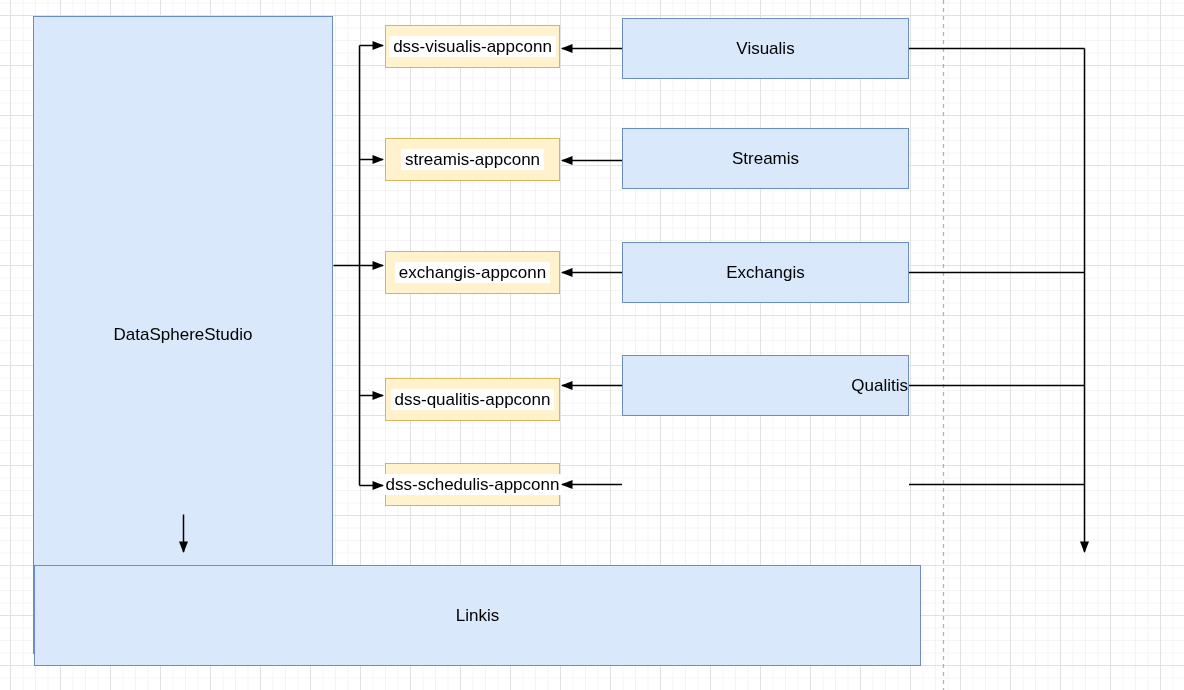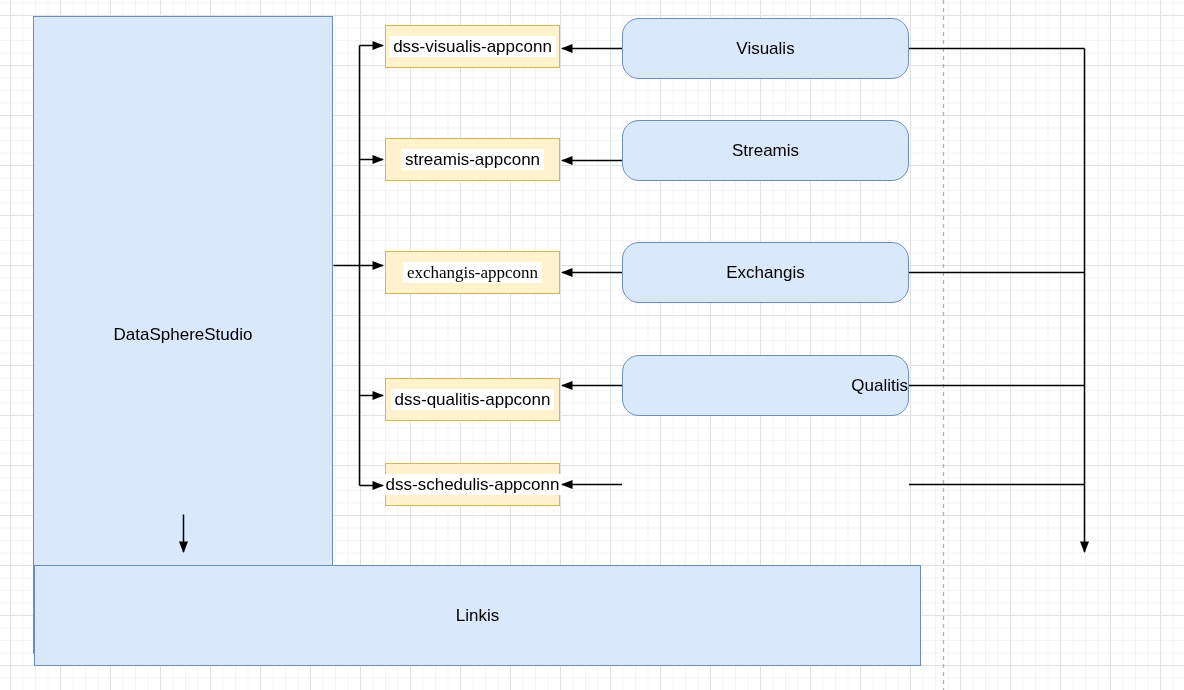--- a/index.html
+++ b/index.html
@@ -56,26 +56,26 @@
     line-height: 1.25;
     white-space: nowrap;
   }
 
   
   .n-dss      { left: 33px;  top: 16px;  width: 300px;  height: 638px; }
   .n-linkis   { left: 34px;  top: 565px; width: 887px; height: 101px; }
   .appconn    { left: 385px; width: 175px; height: 43px; }
   .ac-0 { top: 25px; }
   .ac-1 { top: 138px; }
-  .ac-2 { top: 251px; font-family: Liberation Serif, serif; }
+  .ac-2 { top: 251px; }
   .ac-3 { top: 378px; }
   .ac-4 { top: 463px; }
-  .app-r      { left: 622px; width: 287px; height: 61px; border-radius: 17px; }
+  .app-r      { left: 622px; width: 287px; height: 61px; }
   .ap-0 { top: 18px; }
-  .ap-1 { top: 120px; }
+  .ap-1 { top: 128px; }
   .ap-2 { top: 242px; }
   .ap-3 { top: 355px; justify-content: flex-end; }
   .ap-4 { top: 454px; }
 
   .edge { stroke: var(--connector); stroke-width: 1.5; fill: none; }
   .arrowhead { fill: var(--connector); stroke: none; }
   .divider-line { stroke: var(--divider); stroke-width: 1.3; fill: none; stroke-dasharray: 4 4; }
 </style>
 </head>
 <body>

